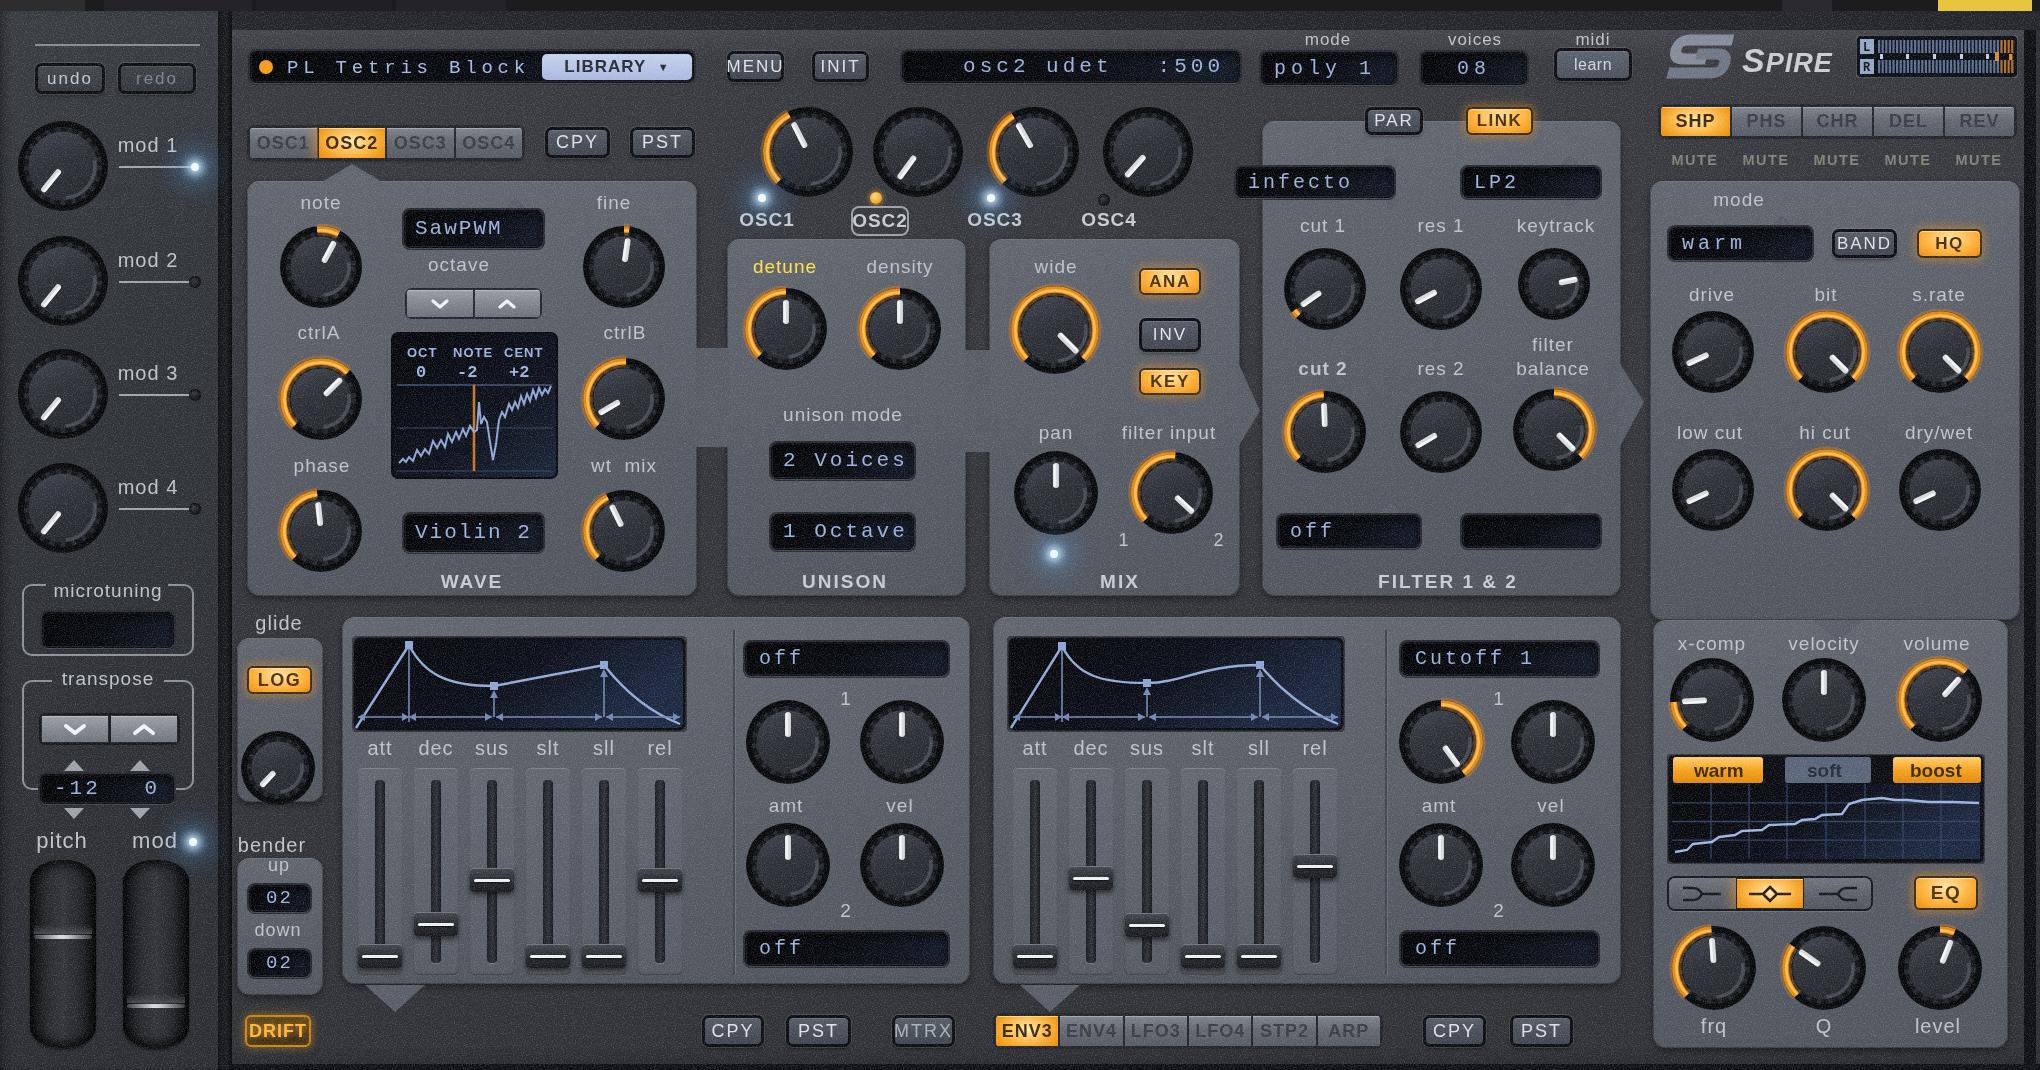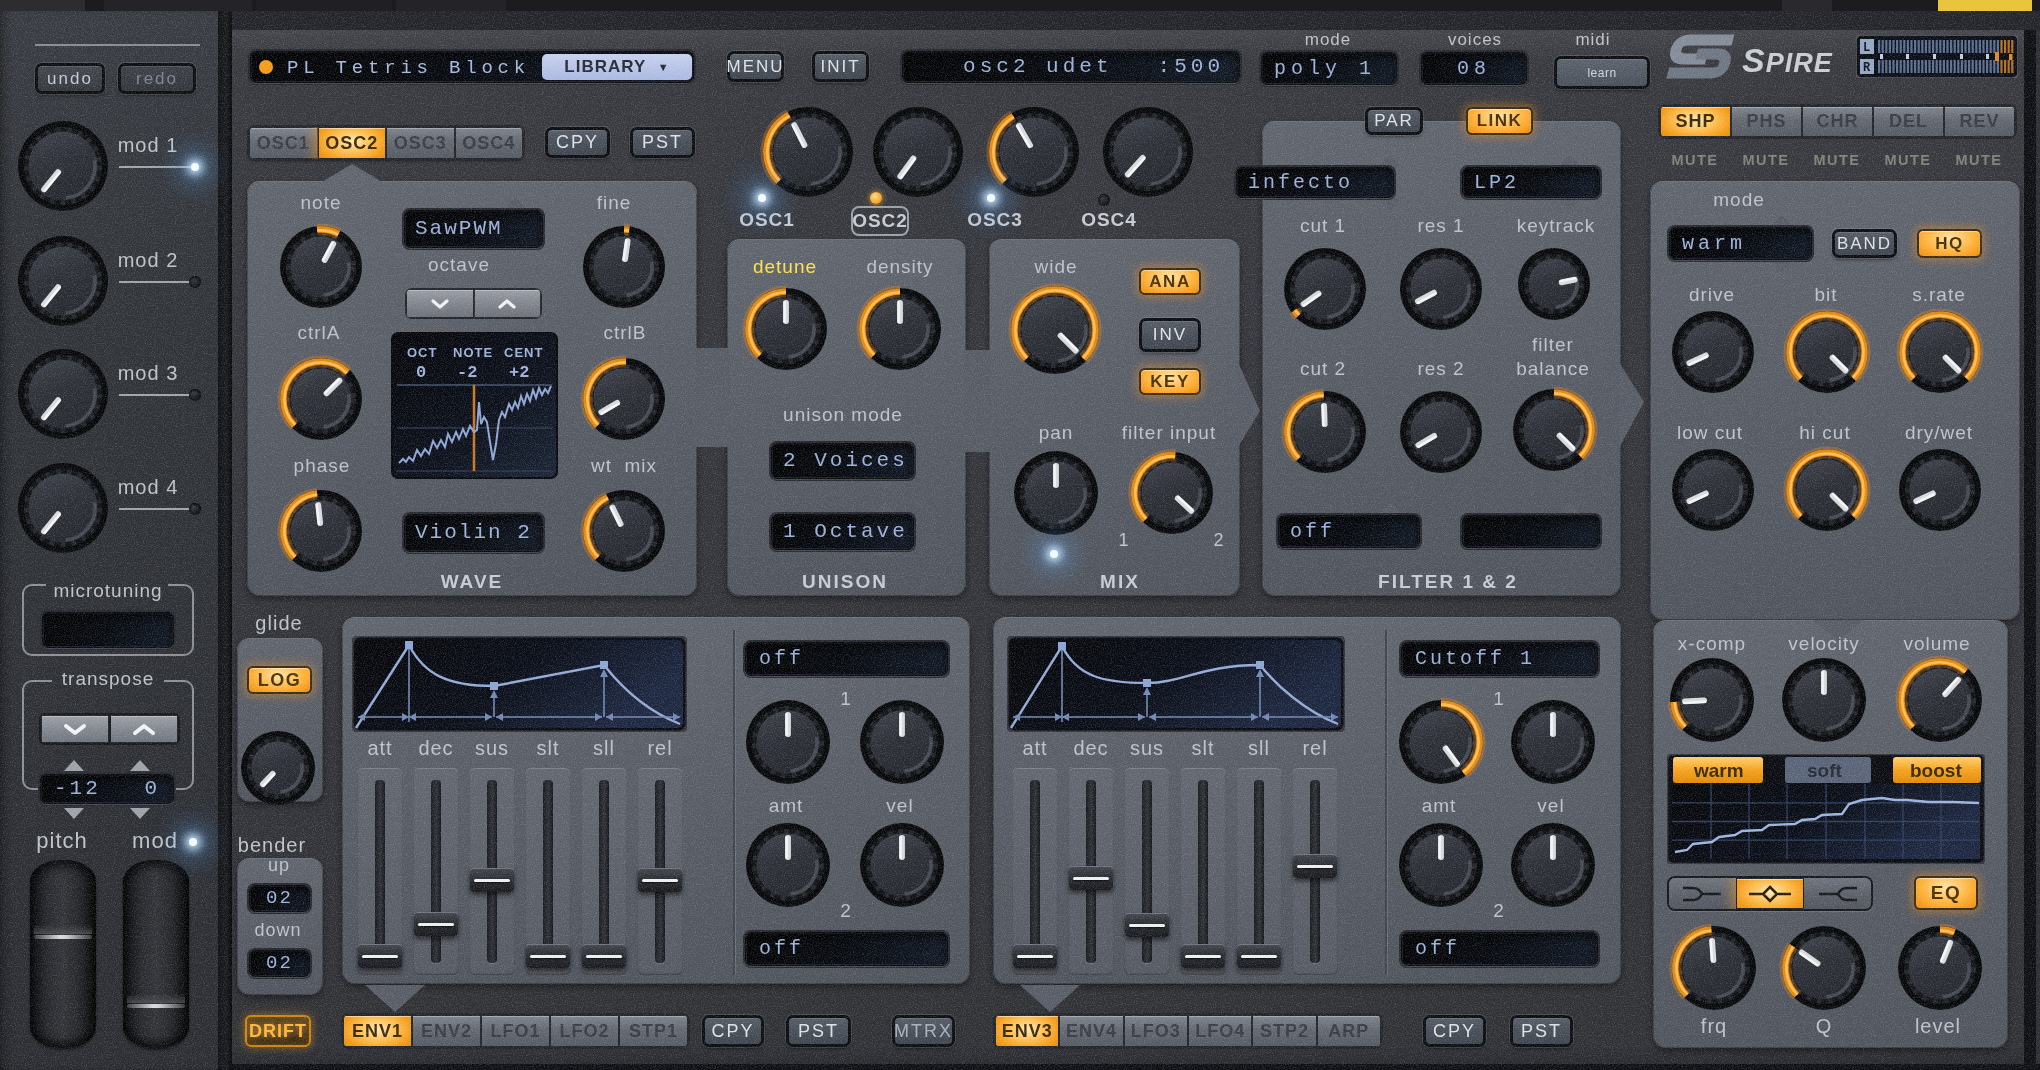--- a/index.html
+++ b/index.html
@@ -189,21 +189,21 @@
     </div>
     <div style="position:absolute;left:1328px;top:27.759999999999998px;transform:translateX(-50%);font-size:17px;line-height:23.799999999999997px;color:#bdc1c8;letter-spacing:1px;font-weight:400;white-space:nowrap;z-index:6">mode</div>
     <div style="position:absolute;left:1475px;top:27.759999999999998px;transform:translateX(-50%);font-size:17px;line-height:23.799999999999997px;color:#bdc1c8;letter-spacing:1px;font-weight:400;white-space:nowrap;z-index:6">voices</div>
     <div style="position:absolute;left:1593px;top:27.759999999999998px;transform:translateX(-50%);font-size:17px;line-height:23.799999999999997px;color:#bdc1c8;letter-spacing:1px;font-weight:400;white-space:nowrap;z-index:6">midi</div>
     <div class="disp" style="left:1261px;top:52px;width:136px;height:33px;z-index:6">
       <span style="position:absolute;left:12px;right:12px;top:50%;transform:translateY(-54%);text-align:left;font-size:20px;letter-spacing:5px;color:#9cb1d8;font-family:'Liberation Mono',monospace;font-weight:400;white-space:nowrap">poly 1</span>
     </div>
     <div class="disp" style="left:1421px;top:52px;width:106px;height:33px;z-index:6">
       <span style="position:absolute;left:12px;right:12px;top:50%;transform:translateY(-54%);text-align:center;font-size:20px;letter-spacing:5px;color:#9cb1d8;font-family:'Liberation Mono',monospace;font-weight:400;white-space:nowrap">08</span>
     </div>
-    <div class="btn" style="left:1554px;top:56px;width:96px;height:33px;font-size:12px;letter-spacing:0.5px;background:linear-gradient(180deg,#5a626c,#49505a);color:#ced3db">learn</div>
+    <div class="btn" style="left:1554px;top:48px;width:78px;height:33px;font-size:16px;letter-spacing:0.5px;background:linear-gradient(180deg,#5a626c,#49505a);color:#ced3db">learn</div>
     <svg style="position:absolute;left:1650px;top:30px;z-index:6" width="210" height="52" viewBox="0 0 210 52">
 <g transform="skewX(-14) translate(18,0)" fill="none" stroke-linecap="square">
 <path d="M 62 10 L 24 10 Q 13 10 13 20 Q 13 29 24 29 L 40 29" stroke="#848c99" stroke-width="11"></path>
 <path d="M 16 43 L 54 43 Q 65 43 65 33 Q 65 24 54 24 L 40 24" stroke="#6e7683" stroke-width="11"></path>
 </g>
 <text x="92" y="42" font-family="Liberation Sans,sans-serif" font-style="italic" font-weight="700" font-size="34" letter-spacing="1" fill="#c9ccd3">S<tspan font-size="27">PIRE</tspan></text>
     </svg>
     <svg style="position:absolute;left:1856px;top:35px;z-index:6" width="162" height="43" viewBox="0 0 162 43">
       <rect x="0" y="0" width="162" height="43" rx="5" fill="#0b0e15" stroke="#585c64" stroke-width="1.5"></rect>
       <rect x="4" y="4" width="14" height="15" fill="#93a6c6"></rect>
@@ -621,21 +621,21 @@
       <circle r="27.5" fill="none" stroke="#22252b" stroke-width="5" stroke-dasharray="4.5 6.5"></circle>
       <circle r="25.5" fill="url(#gcap)"></circle>
       <path d="M 22.7 -4.0 A 23.0 23.0 0 0 1 2.0 22.9" fill="none" stroke="#4a4f58" stroke-width="3.5" opacity="0.85"></path>
       <g transform="rotate(78)">
         <rect x="-2.9" y="-24" width="5.8" height="19" rx="2.7" fill="#d7d9dc"></rect>
         <rect x="-2.6" y="-23" width="2.4" height="17" rx="1.2" fill="#f4f5f6"></rect>
       </g>
     </svg>
     <div style="position:absolute;left:1553px;top:332.32px;transform:translateX(-50%);font-size:19px;line-height:26.599999999999998px;color:#bdc1c8;letter-spacing:1.0px;font-weight:400;white-space:nowrap;z-index:6">filter</div>
     <div style="position:absolute;left:1553px;top:356.32px;transform:translateX(-50%);font-size:19px;line-height:26.599999999999998px;color:#bdc1c8;letter-spacing:1.0px;font-weight:400;white-space:nowrap;z-index:6">balance</div>
-    <div style="position:absolute;left:1323px;top:356.32px;transform:translateX(-50%);font-size:19px;line-height:26.599999999999998px;color:#bdc1c8;letter-spacing:1.0px;font-weight:400;white-space:nowrap;z-index:6">cut 2</div>
+    <div style="position:absolute;left:1323px;top:356.32px;transform:translateX(-50%);font-size:19px;line-height:26.599999999999998px;color:#bdc1c8;letter-spacing:1.0px;font-weight:700;white-space:nowrap;z-index:6">cut 2</div>
     <div style="position:absolute;left:1441px;top:356.32px;transform:translateX(-50%);font-size:19px;line-height:26.599999999999998px;color:#bdc1c8;letter-spacing:1.0px;font-weight:400;white-space:nowrap;z-index:6">res 2</div>
     <svg style="position:absolute;left:1274px;top:381px;z-index:5" width="102" height="102" viewBox="-51 -51 102 102">
       <circle r="41" fill="url(#gwell)"></circle>
       <circle r="35" fill="#111317"></circle>
       <circle r="32.5" fill="none" stroke="#22252b" stroke-width="5" stroke-dasharray="4.5 6.5"></circle>
       <circle r="30.5" fill="url(#gcap)"></circle>
       <path d="M 27.6 -4.9 A 28.0 28.0 0 0 1 2.4 27.9" fill="none" stroke="#4a4f58" stroke-width="3.5" opacity="0.85"></path>
       <path d="M -26.6 26.6 A 37.6 37.6 0 0 1 -1.3 -37.6" fill="none" stroke="rgba(255,140,25,0.28)" stroke-width="12"></path>
       <path d="M -26.6 26.6 A 37.6 37.6 0 0 1 -1.3 -37.6" fill="none" stroke="#e18a12" stroke-width="6.5"></path>
       <path d="M -25.9 25.9 A 36.6 36.6 0 0 1 -1.3 -36.6" fill="none" stroke="#ffbf55" stroke-width="2.6" opacity="0.95"></path>
@@ -1156,27 +1156,20 @@
       <path d="M 0.0 -37.6 A 37.6 37.6 0 0 1 14.1 -34.9" fill="none" stroke="#ffbf55" stroke-width="2.6" opacity="0.95"></path>
       <g transform="rotate(22)">
         <rect x="-2.9" y="-30" width="5.8" height="25" rx="2.7" fill="#d7d9dc"></rect>
         <rect x="-2.6" y="-29" width="2.4" height="23" rx="1.2" fill="#f4f5f6"></rect>
       </g>
     </svg>
     <div style="position:absolute;left:1714px;top:1011.6px;transform:translateX(-50%);font-size:20px;line-height:28.0px;color:#bdc1c8;letter-spacing:1.0px;font-weight:400;white-space:nowrap;z-index:6">frq</div>
     <div style="position:absolute;left:1824px;top:1011.6px;transform:translateX(-50%);font-size:20px;line-height:28.0px;color:#bdc1c8;letter-spacing:1.0px;font-weight:400;white-space:nowrap;z-index:6">Q</div>
     <div style="position:absolute;left:1938px;top:1011.6px;transform:translateX(-50%);font-size:20px;line-height:28.0px;color:#bdc1c8;letter-spacing:1.0px;font-weight:400;white-space:nowrap;z-index:6">level</div>
     <div style="position:absolute;left:245px;top:1015px;width:66px;height:32px;border:2px solid #c8860f;border-radius:6px;background:linear-gradient(180deg,#46381e,#2e2413);display:flex;align-items:center;justify-content:center;color:#ffb63a;font-weight:700;font-size:18px;letter-spacing:1px;text-shadow:0 0 7px rgba(255,170,45,.95);box-shadow:0 0 9px 1px rgba(255,150,30,.4), inset 0 0 7px rgba(255,150,30,.35);z-index:6">DRIFT</div>
-    <div style="position:absolute;left:343px;top:1015px;width:345px;height:32px;display:flex;border-radius:6px;overflow:hidden;box-shadow:0 0 0 2px #23252b;z-index:6">
-      <div class="tab sel" style="flex:1;font-size:18px">ENV1</div>
-      <div class="tab" style="flex:1;font-size:18px">ENV2</div>
-      <div class="tab" style="flex:1;font-size:18px">LFO1</div>
-      <div class="tab" style="flex:1;font-size:18px">LFO2</div>
-      <div class="tab" style="flex:1;font-size:18px">STP1</div>
-    </div>
     <div class="btn" style="left:702px;top:1015px;width:62px;height:32px;font-size:18px">CPY</div>
     <div class="btn" style="left:786px;top:1015px;width:65px;height:32px;font-size:18px">PST</div>
     <div class="btn" style="left:892px;top:1015px;width:63px;height:32px;font-size:18px;color:#aab0b9">MTRX</div>
     <div style="position:absolute;left:995px;top:1015px;width:386px;height:32px;display:flex;border-radius:6px;overflow:hidden;box-shadow:0 0 0 2px #23252b;z-index:6">
       <div class="tab sel" style="flex:1;font-size:18px">ENV3</div>
       <div class="tab" style="flex:1;font-size:18px">ENV4</div>
       <div class="tab" style="flex:1;font-size:18px">LFO3</div>
       <div class="tab" style="flex:1;font-size:18px">LFO4</div>
       <div class="tab" style="flex:1;font-size:18px">STP2</div>
       <div class="tab" style="flex:1;font-size:18px">ARP</div>

